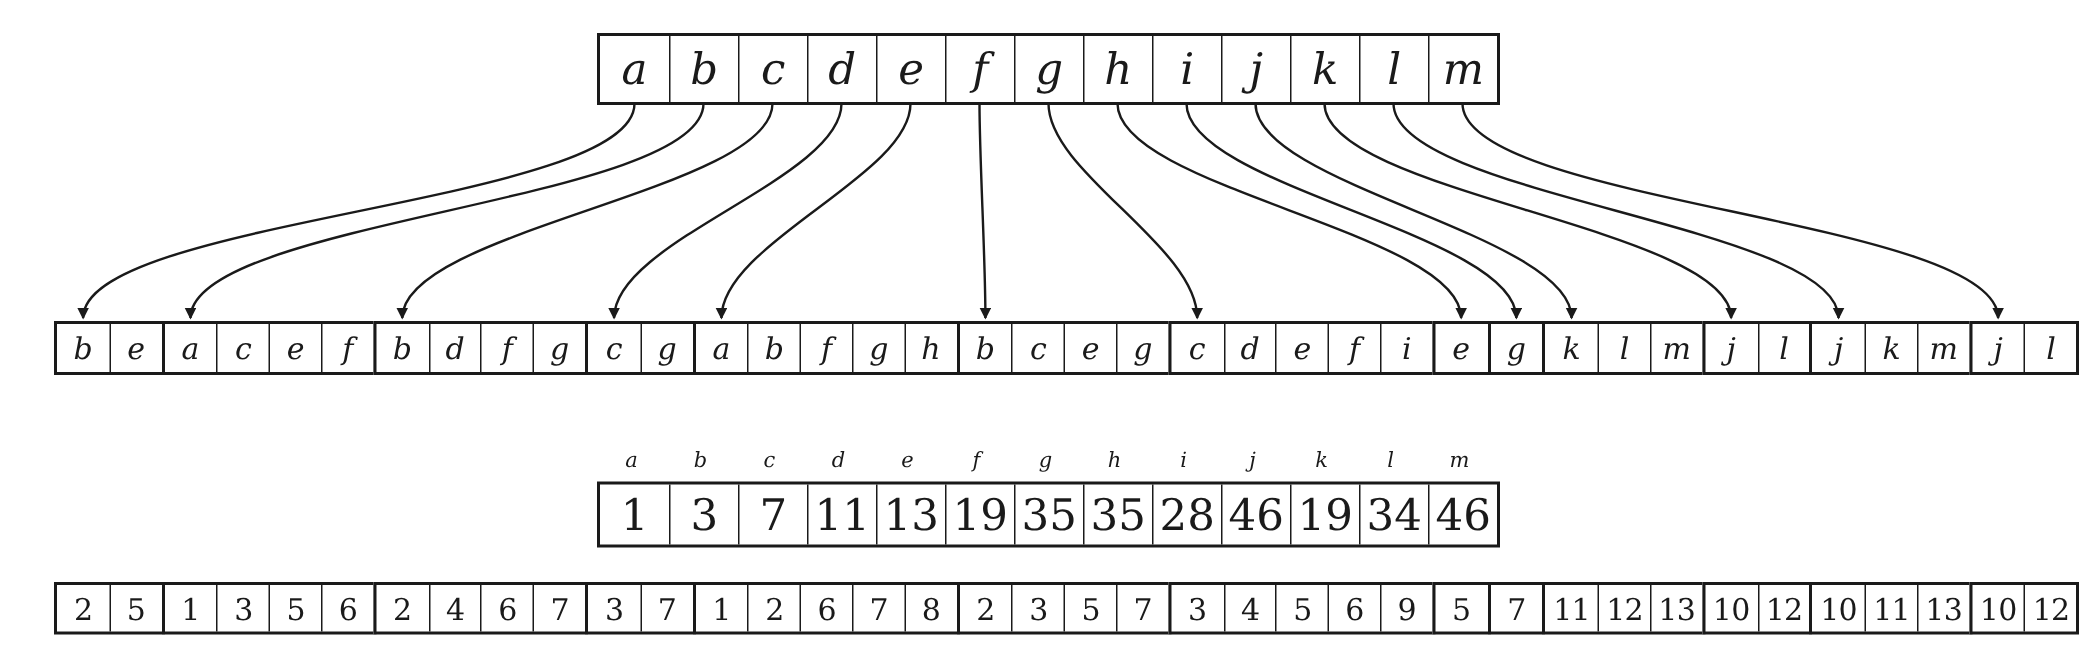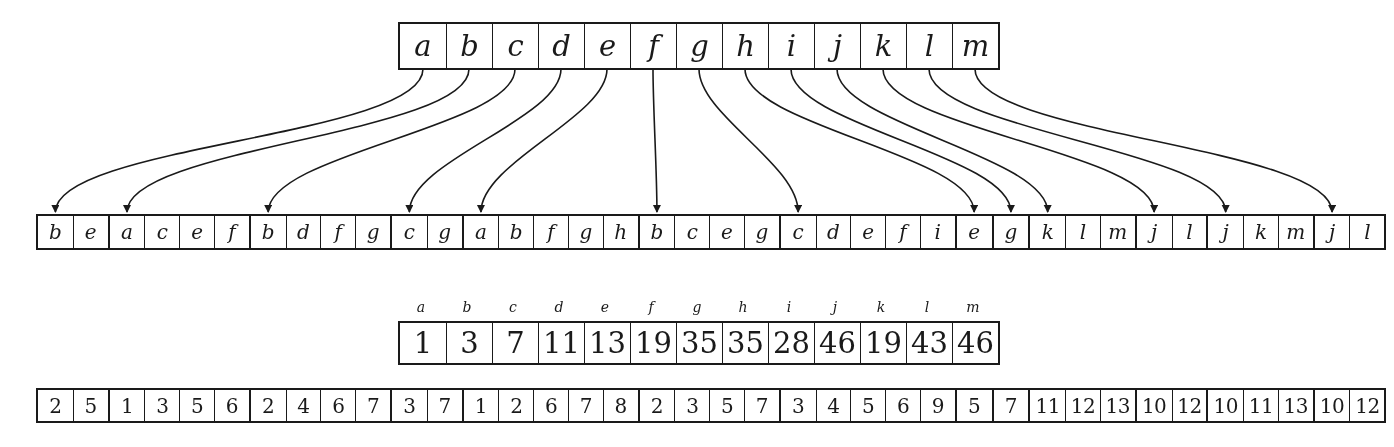--- a/index.html
+++ b/index.html
@@ -176,21 +176,21 @@
       <div class="cell">3</div>
       <div class="cell">7</div>
       <div class="cell">11</div>
       <div class="cell">13</div>
       <div class="cell">19</div>
       <div class="cell">35</div>
       <div class="cell">35</div>
       <div class="cell">28</div>
       <div class="cell">46</div>
       <div class="cell">19</div>
-      <div class="cell">43</div>
+      <div class="cell">34</div>
       <div class="cell">46</div>
     </div>
 
   <div class="group-row numbers-row">
       <div class="group">
         <div class="cell">2</div>
         <div class="cell">5</div>
       </div>
       <div class="group">
         <div class="cell">1</div>

